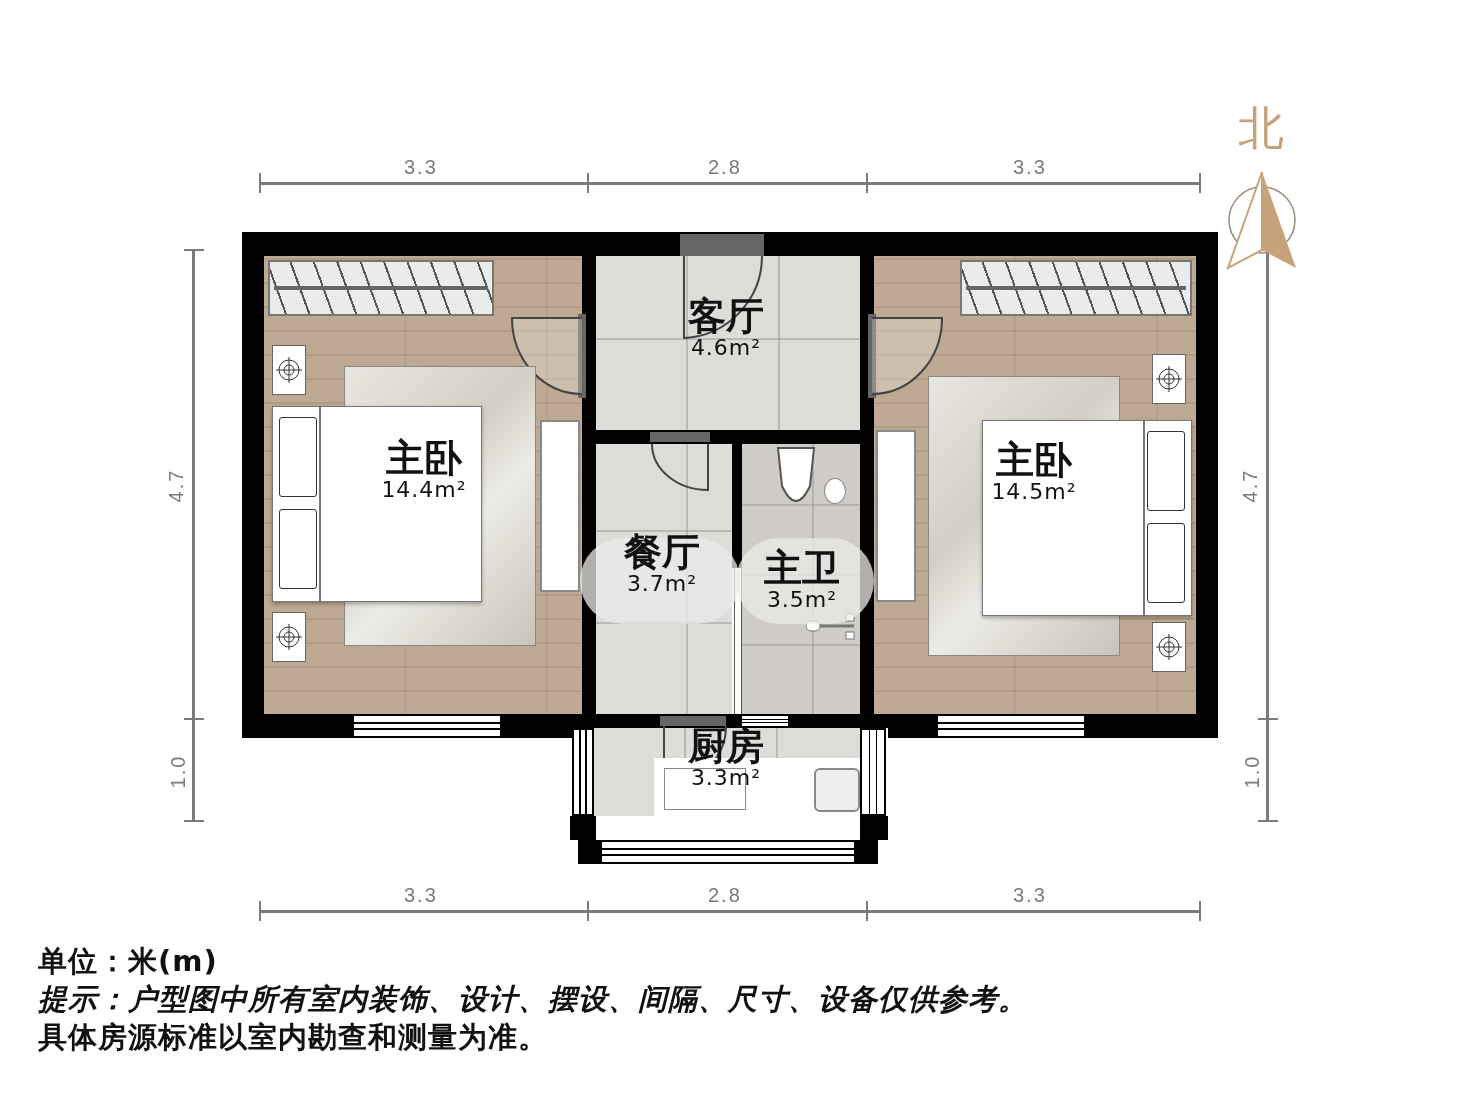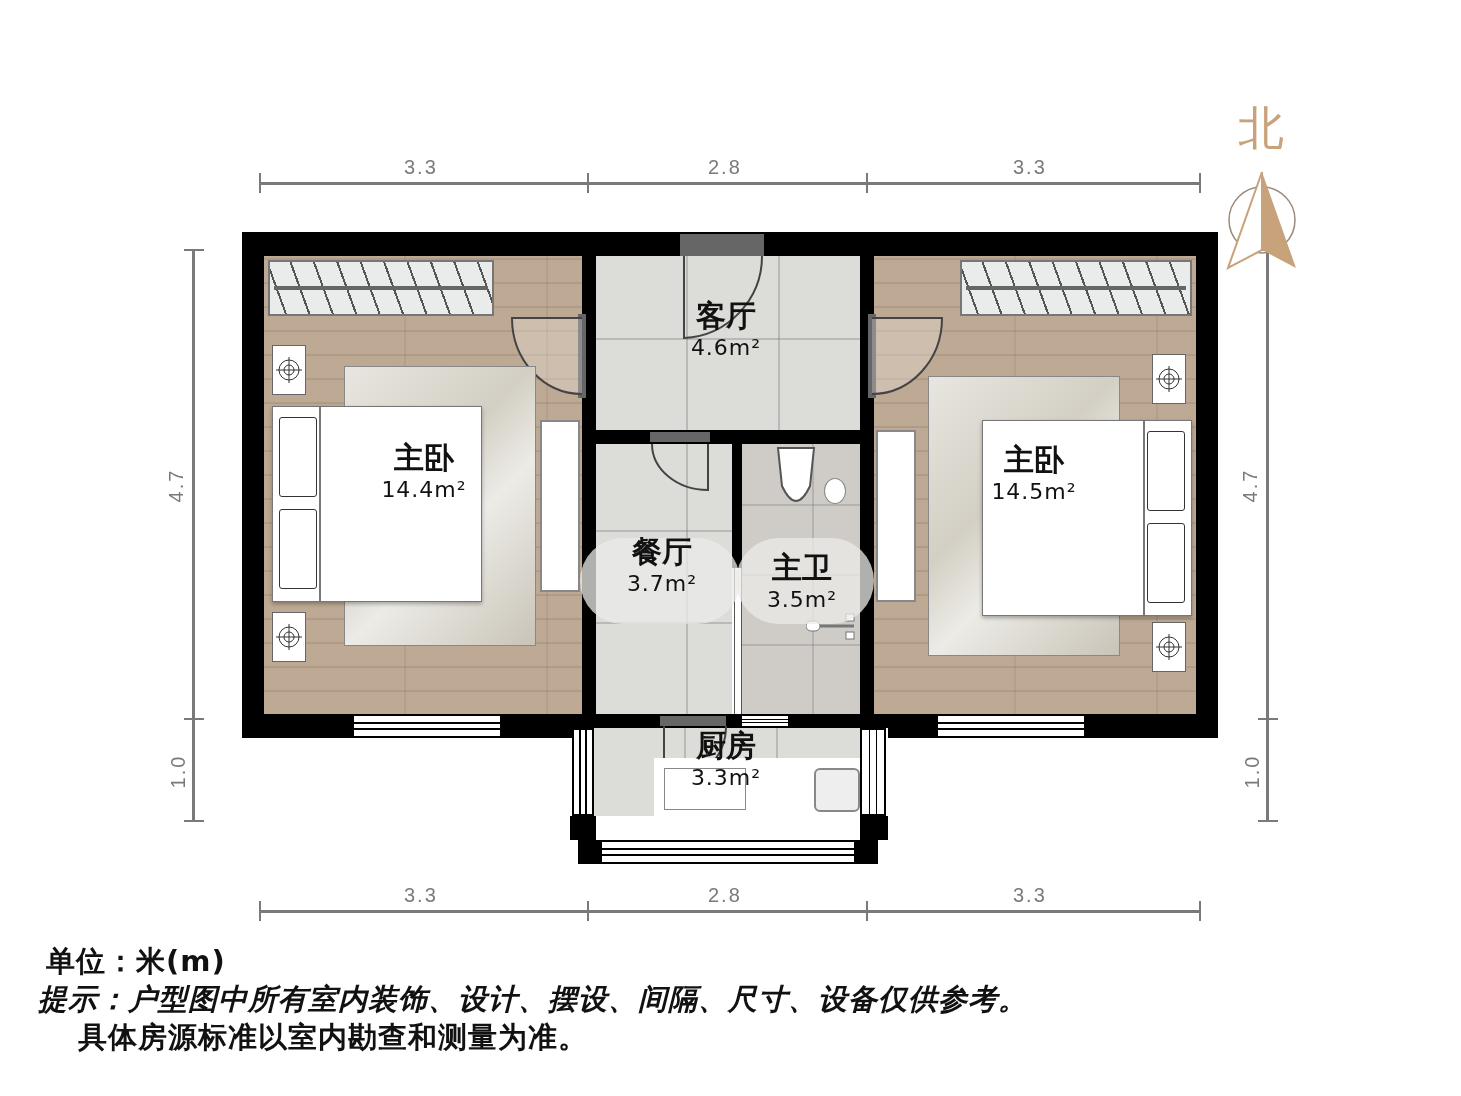--- a/index.html
+++ b/index.html
@@ -32,21 +32,21 @@
   .rug{position:absolute;background:linear-gradient(135deg,#e8e6e0 0%,#d3cfc4 40%,#ecebe6 60%,#c9c4b8 100%);border:1px solid #888;}
   .bed{position:absolute;background:#fff;border:1px solid #777;box-shadow:0 2px 4px rgba(0,0,0,0.3);}
   .pillow{position:absolute;background:#fff;border:1.5px solid #333;border-radius:3px;}
   .cabinet{position:absolute;background:#fff;border:2px solid #888;box-sizing:border-box;}
   .window-h{position:absolute;background:#fff;border:2px solid #000;box-sizing:border-box;
      background-image:linear-gradient(#fff 0 30%, #000 30% 38%, #fff 38% 62%, #000 62% 70%, #fff 70%);}
   .window-v{position:absolute;background:#fff;border:2px solid #000;box-sizing:border-box;
      background-image:linear-gradient(90deg,#fff 0 30%, #000 30% 38%, #fff 38% 62%, #000 62% 70%, #fff 70%);}
   .door-leaf{position:absolute;background:#666;}
   .room-label{position:absolute;text-align:center;color:#111;font-family:"DejaVu Sans",sans-serif;}
-  .room-name{font-size:30px;font-weight:bold;line-height:36px;}
+  .room-name{font-size:38px;font-weight:bold;line-height:36px;}
   .room-area{font-size:22px;line-height:28px;letter-spacing:1px;}
   .oval{position:absolute;background:rgba(235,235,232,0.75);border-radius:60px;}
   .note{position:absolute;left:38px;font-size:29px;font-weight:bold;color:#111;line-height:38px;letter-spacing:1px;font-family:"DejaVu Sans",sans-serif;}
 </style>
 </head>
 <body>
 
 <div>
   <div class="hline" style="left:260px;top:182px;width:940px;"></div>
   <div class="tick-v" style="left:259px;top:173px;"></div>
@@ -243,15 +243,15 @@
   <div class="room-label" style="left:744px;top:550px;width:116px;">
     <div class="room-name">主卫</div>
     <div class="room-area">3.5m²</div>
   </div>
   <div class="room-label" style="left:668px;top:728px;width:116px;">
     <div class="room-name">厨房</div>
     <div class="room-area">3.3m²</div>
   </div>
 </div>
 
-<div class="note" style="top:942px;margin-left:8px;">单位：米(m)</div>
+<div class="note" style="top:942px;">单位：米(m)</div>
 <div class="note" style="top:980px;font-style:italic;">提示：户型图中所有室内装饰、设计、摆设、间隔、尺寸、设备仅供参考。</div>
-<div class="note" style="top:1018px;margin-left:40px;">具体房源标准以室内勘查和测量为准。</div>
+<div class="note" style="top:1018px;">具体房源标准以室内勘查和测量为准。</div>
 
 </body></html>

